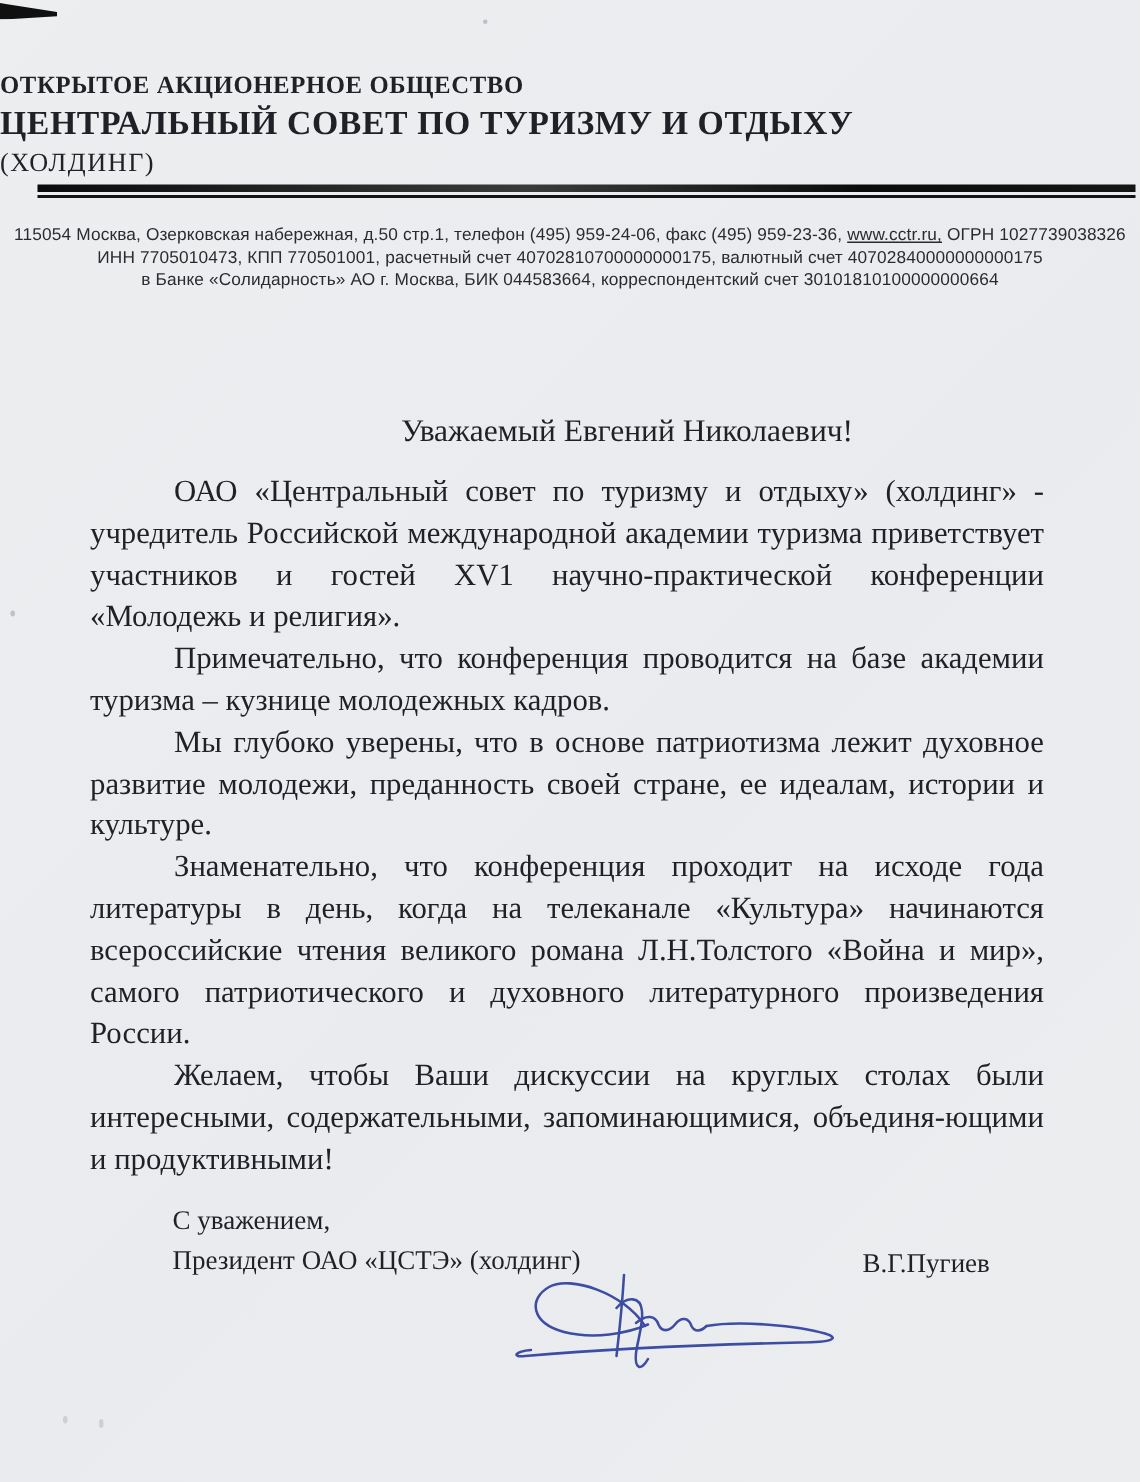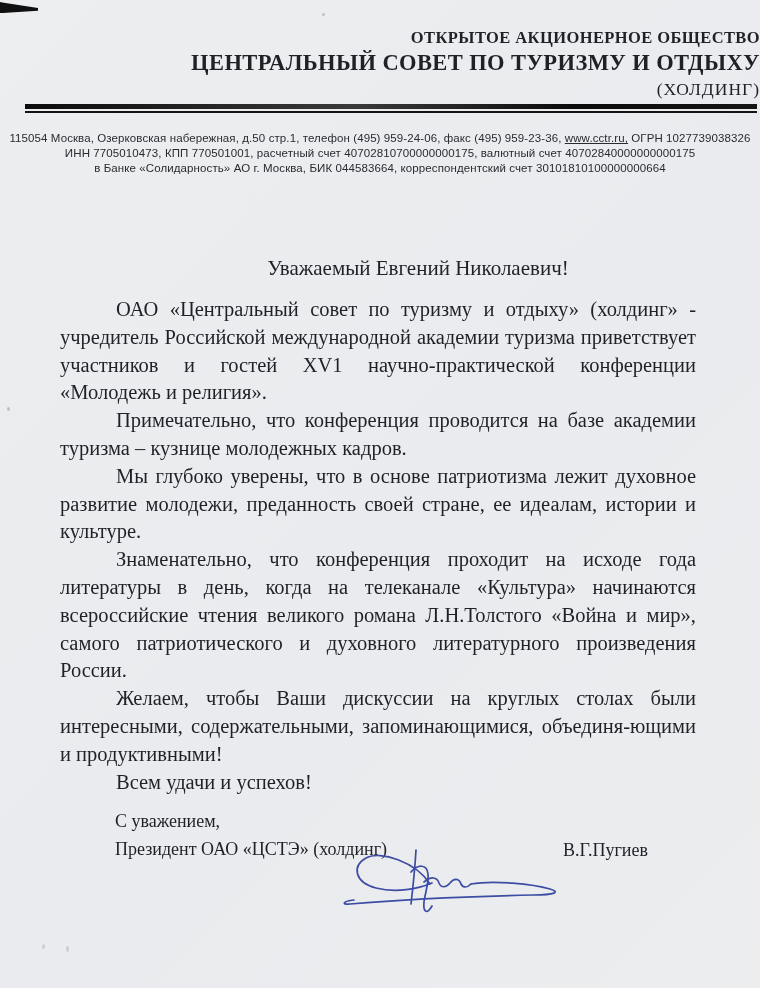--- a/index.html
+++ b/index.html
@@ -18,21 +18,21 @@
     width: 38px; height: 11px; background: #101010;
     clip-path: polygon(0 0, 10% 6%, 100% 55%, 100% 80%, 8% 100%, 0 100%);
   }
   .speck { position: absolute; border-radius: 50%; background: #9a9ba2; opacity: .55; }
   .speck.s1 { left: 322px; top: 13px; width: 3px; height: 3px; }
   .speck.s2 { left: 7px;  top: 407px; width: 3px; height: 4px; }
   .speck.s3 { left: 42px; top: 944px; width: 3px; height: 5px; opacity: .35; }
   .speck.s4 { left: 66px; top: 946px; width: 3px; height: 6px; opacity: .35; }
 
   
-  .header { padding-top: 28px; text-align: right; letter-spacing: .4px; }
+  .header { padding-top: 47px; text-align: left; letter-spacing: .4px; }
   .org-type   { font-size: 16.5px; line-height: 20px; font-weight: bold; }
   .org-name   { font-size: 22.5px; line-height: 28px; font-weight: bold; margin-top: 1px; }
   .org-suffix { font-size: 17.5px; line-height: 22px; font-weight: normal; margin-top: 1px; letter-spacing: 1px; }
 
   .rule-wrap { margin: 4px 3px 0 25px; }
   .rule-thick { height: 5px; background: linear-gradient(90deg, #0b0b0b, #3a3a3a 45%, #0b0b0b 75%, #151515); }
   .rule-thin  { height: 2px; margin-top: 2px; background: #141414; }
 
   .contact {
     margin-top: 18px; text-align: center;
@@ -53,21 +53,21 @@
     text-align: justify;
   }
   .letter-body p.para { margin: 0; text-indent: 56px; }
 
   
   .sig-block {
     position: relative;
     margin: 12px 0 0 115px;
     font-size: 18px; line-height: 27.5px;
   }
-  .sig-name { position: absolute; left: 448px; top: 29px; white-space: nowrap; }
+  .sig-name { position: absolute; left: 460px; top: 29px; white-space: nowrap; }
 
   .sig-ink { position: absolute; left: 328px; top: 842px; z-index: 3; }
 </style>
 </head>
 <body>
 
 <div class="corner-mark"></div>
 <div class="speck s1"></div>
 <div class="speck s2"></div>
 <div class="speck s3"></div>
@@ -91,21 +91,20 @@
 </div>
 
 <div class="salutation">Уважаемый Евгений Николаевич!</div>
 
 <div class="letter-body">
     <p class="para">ОАО «Центральный совет по туризму и отдыху» (холдинг» - учредитель Российской международной академии туризма приветствует участников и гостей XV1 научно-практической конференции «Молодежь и религия».</p>
     <p class="para">Примечательно, что конференция проводится на базе академии туризма – кузнице молодежных кадров.</p>
     <p class="para">Мы глубоко уверены, что в основе патриотизма лежит духовное развитие молодежи, преданность своей стране, ее идеалам, истории и культуре.</p>
     <p class="para">Знаменательно, что конференция проходит на исходе года литературы в день, когда на телеканале «Культура» начинаются всероссийские чтения великого романа Л.Н.Толстого «Война и мир», самого патриотического и духовного литературного произведения России.</p>
     <p class="para">Желаем, чтобы Ваши дискуссии на круглых столах были интересными, содержательными, запоминающимися, объединя-ющими и продуктивными!</p>
-    <p class="para">Всем удачи и успехов!</p>
   </div>
 
 <div class="sig-block">
   <div>С уважением,</div>
   <div>Президент ОАО «ЦСТЭ» (холдинг)</div>
   <div class="sig-name">В.Г.Пугиев</div>
 </div>
 
 <svg class="sig-ink" width="240" height="85" viewBox="0 0 240 85">
   <g fill="none" stroke="#3c4da3" stroke-width="1.7" stroke-linecap="round">

